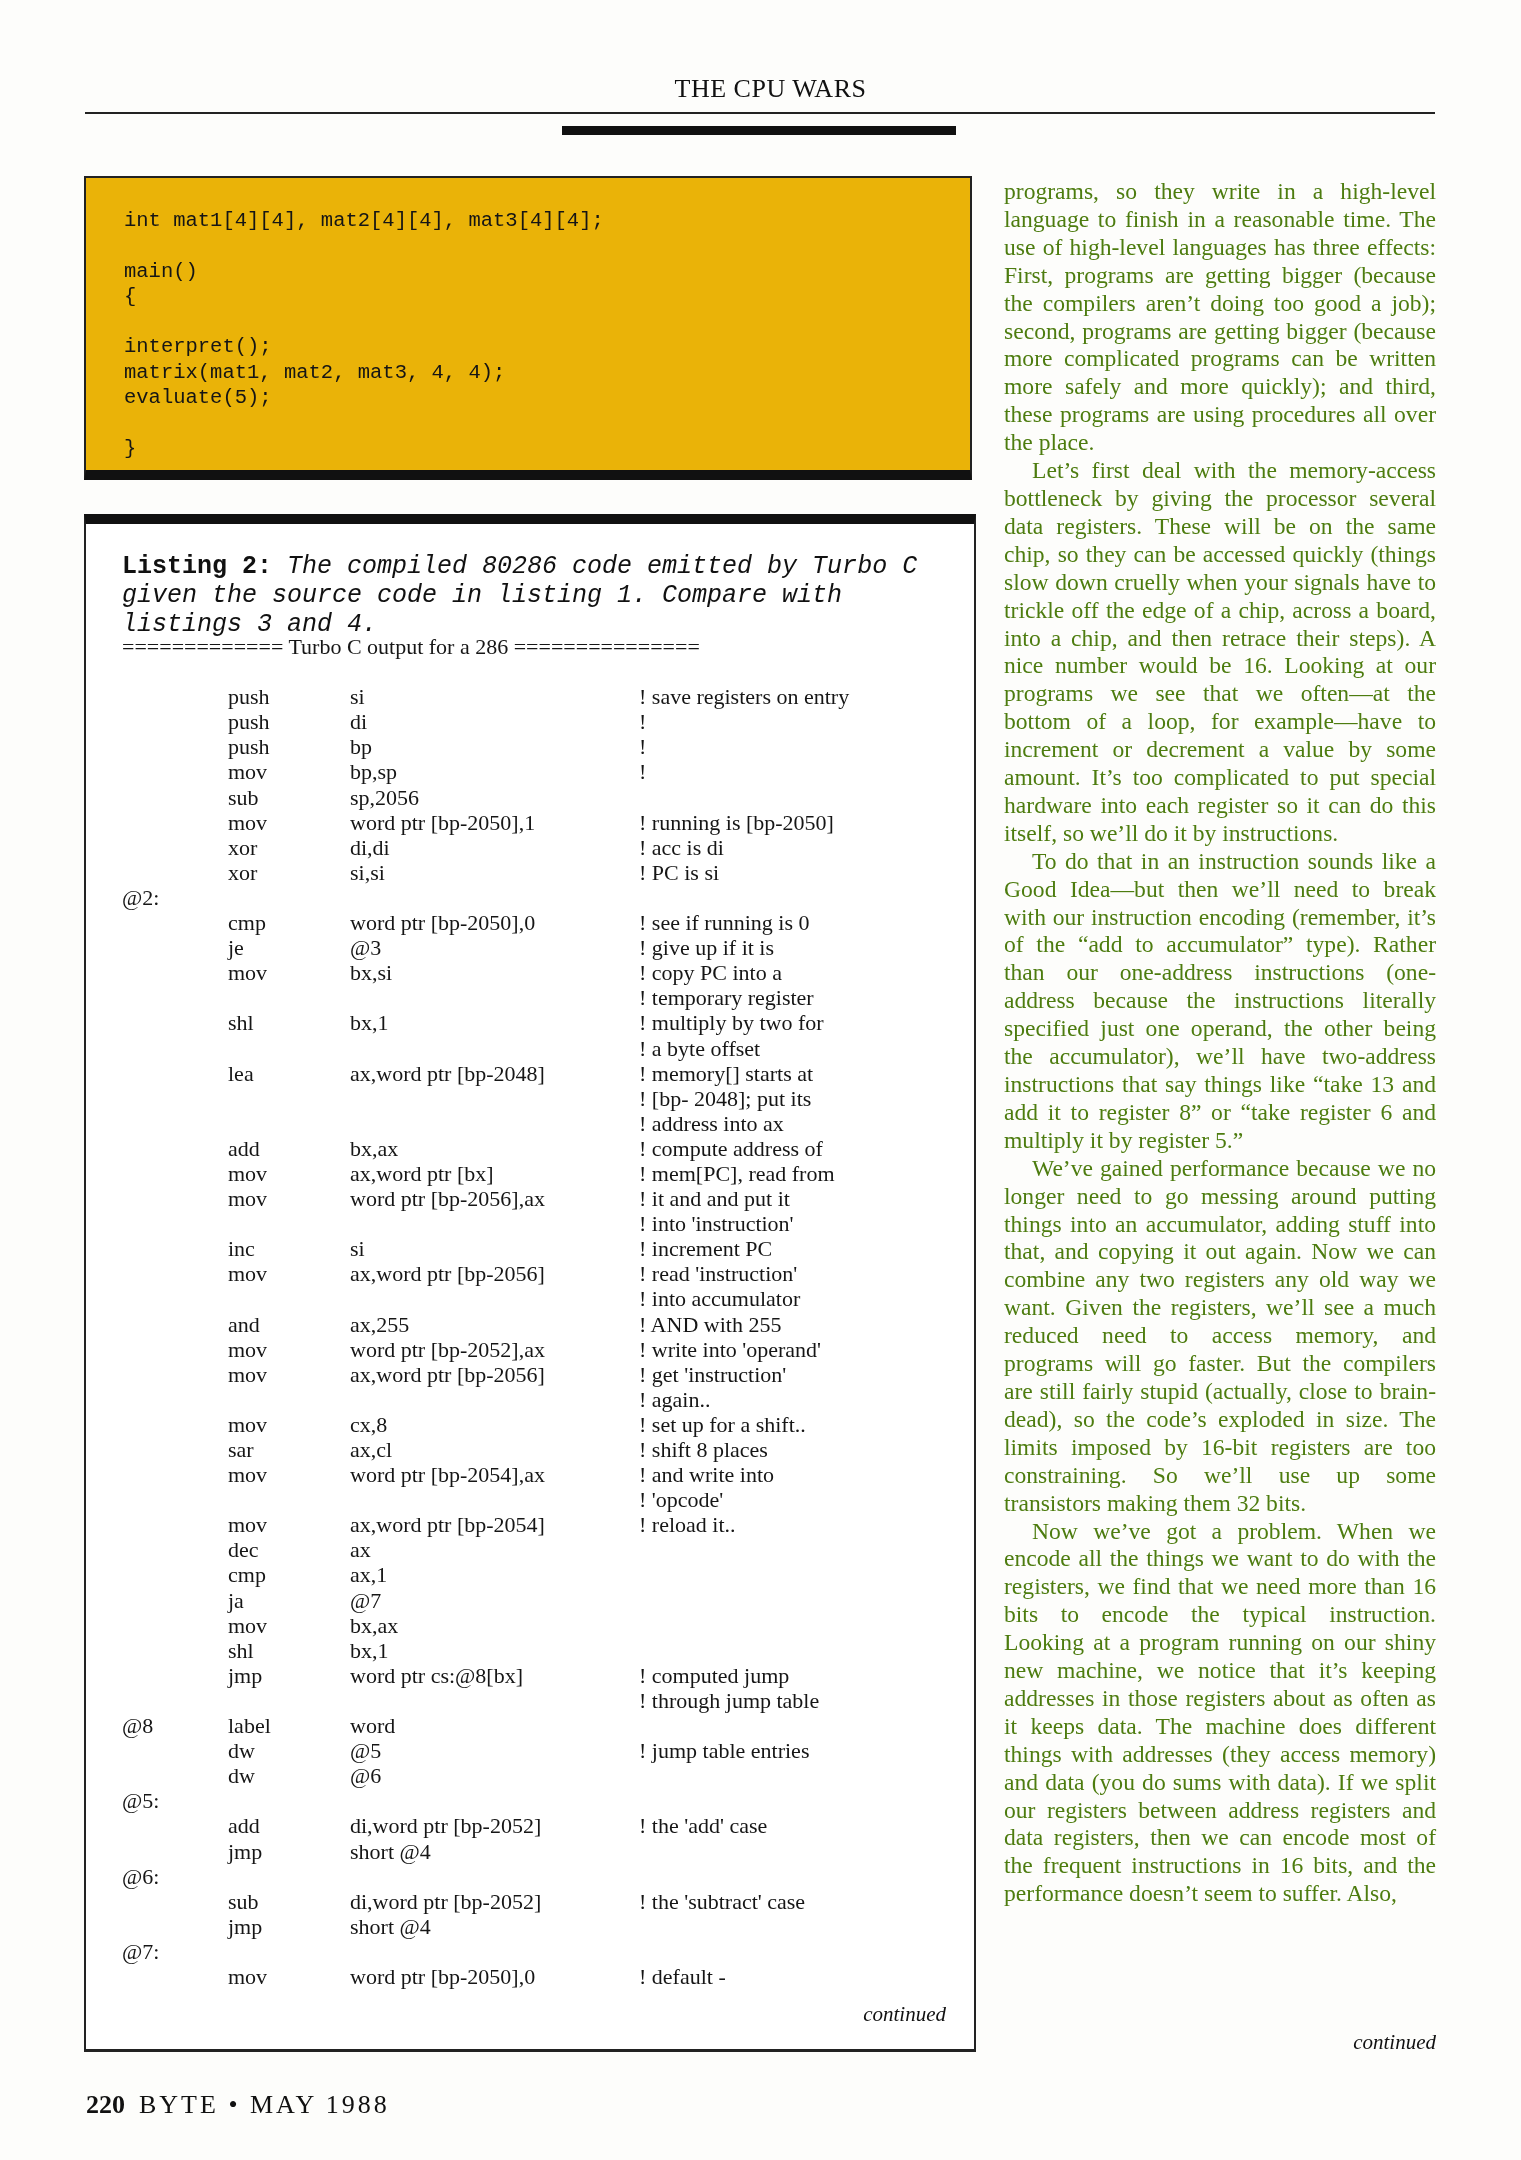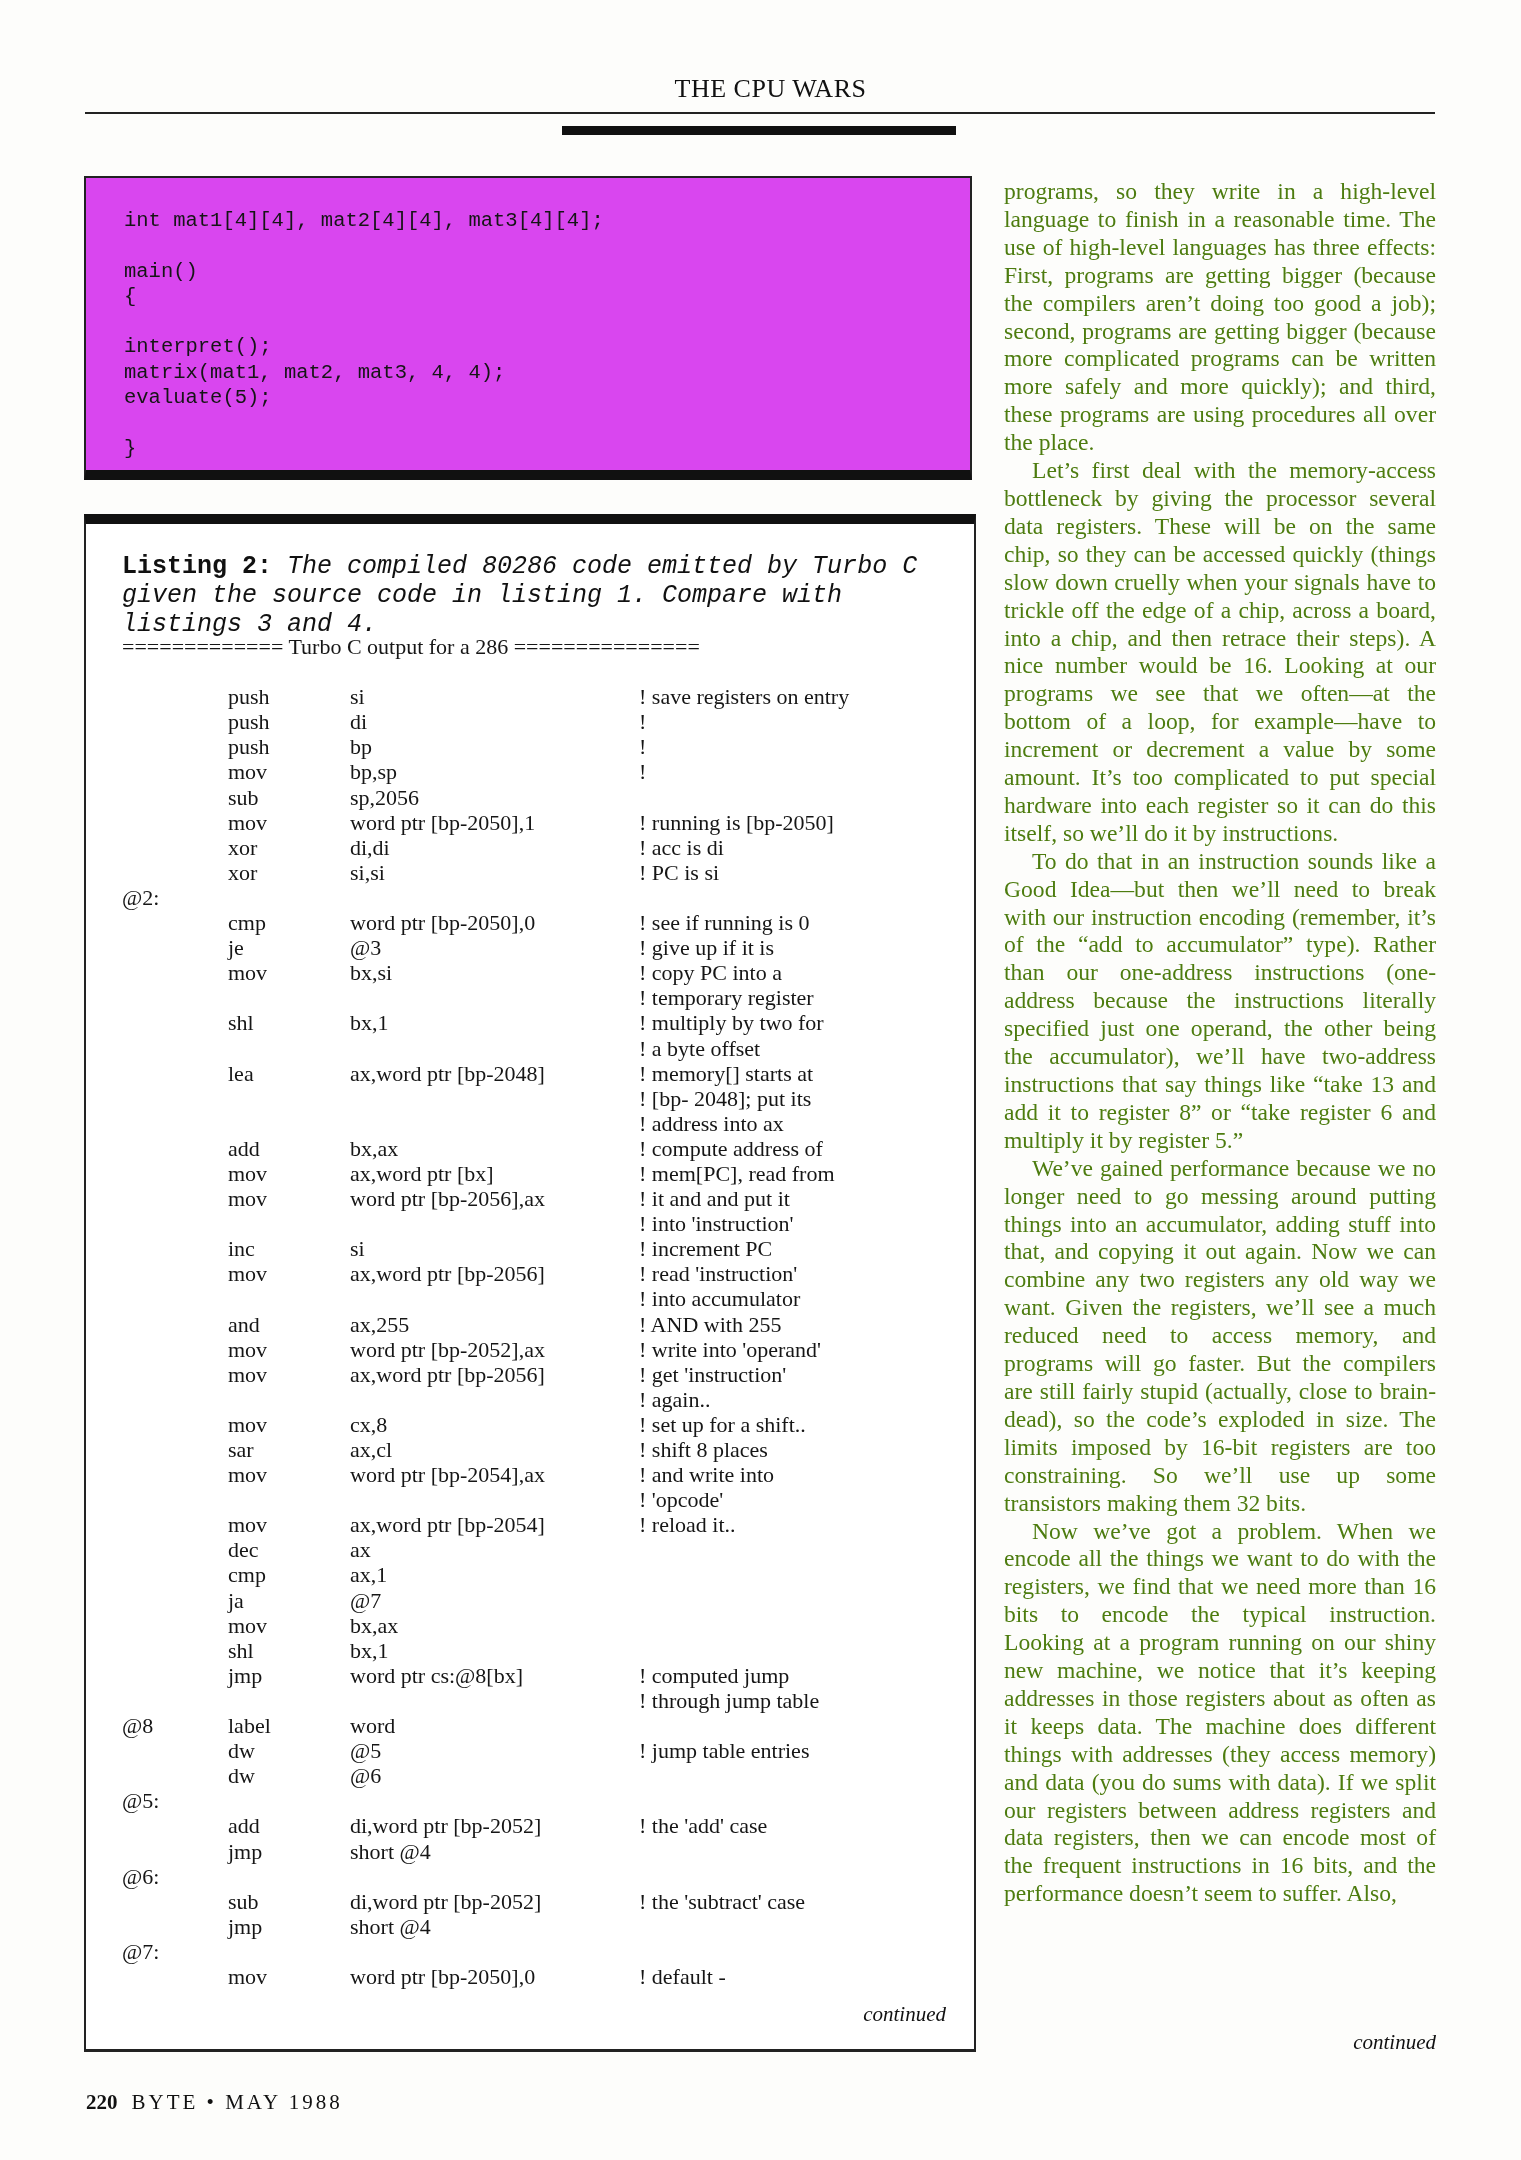--- a/index.html
+++ b/index.html
@@ -8,21 +8,21 @@
 
     .running-head {
       position: absolute; left: 0; top: 74px; width: 1521px; text-align: center;
       font-family: "Liberation Serif", serif; font-size: 26px; letter-spacing: 0.5px; color: #111; padding-left: 20px;
     }
     .head-rule { position: absolute; left: 85px; top: 112px; width: 1350px; height: 2px; background: #222; }
     .head-bar { position: absolute; left: 562px; top: 126px; width: 394px; height: 9px; background: #111; }
 
     .listing1 {
       position: absolute; left: 84px; top: 176px; width: 888px; height: 304px;
-      border: 2px solid #222; border-bottom: 10px solid #111; background: #d946ef;
+      border: 2px solid #222; border-bottom: 10px solid #111; background: #eab308;
     }
     .listing1 .code {
       position: absolute; left: 38px; top: 30px;
       font-family: "Liberation Mono", monospace; font-size: 20.5px; line-height: 25.3px;
       white-space: pre; color: #151515;
     }
 
     .listing2 {
       position: absolute; left: 84px; top: 514px; width: 892px; height: 1538px;
       border: 2px solid #222; border-top: 10px solid #111; border-bottom: 3px solid #222; background: #fff;
@@ -58,21 +58,21 @@
     }
     .column p { margin: 0; }
     .column p.indent { text-indent: 28px; }
     .continued-col {
       position: absolute; left: 1004px; top: 2030px; width: 432px; text-align: right;
       font-family: "Liberation Serif", serif; font-style: italic; font-size: 21px; color: #111;
     }
 
     .folio {
       position: absolute; left: 86px; top: 2090px;
-      font-family: "Liberation Serif", serif; font-size: 21px; color: #111;
+      font-family: "Liberation Serif", serif; font-size: 26px; color: #111;
     }
     .folio .page { font-weight: bold; margin-right: 14px; }
     .folio .mag { letter-spacing: 3px; }
   </style>
 </head>
 <body>
 
 <div class="running-head">THE CPU WARS</div>
 <div class="head-rule"></div>
 <div class="head-bar"></div>

